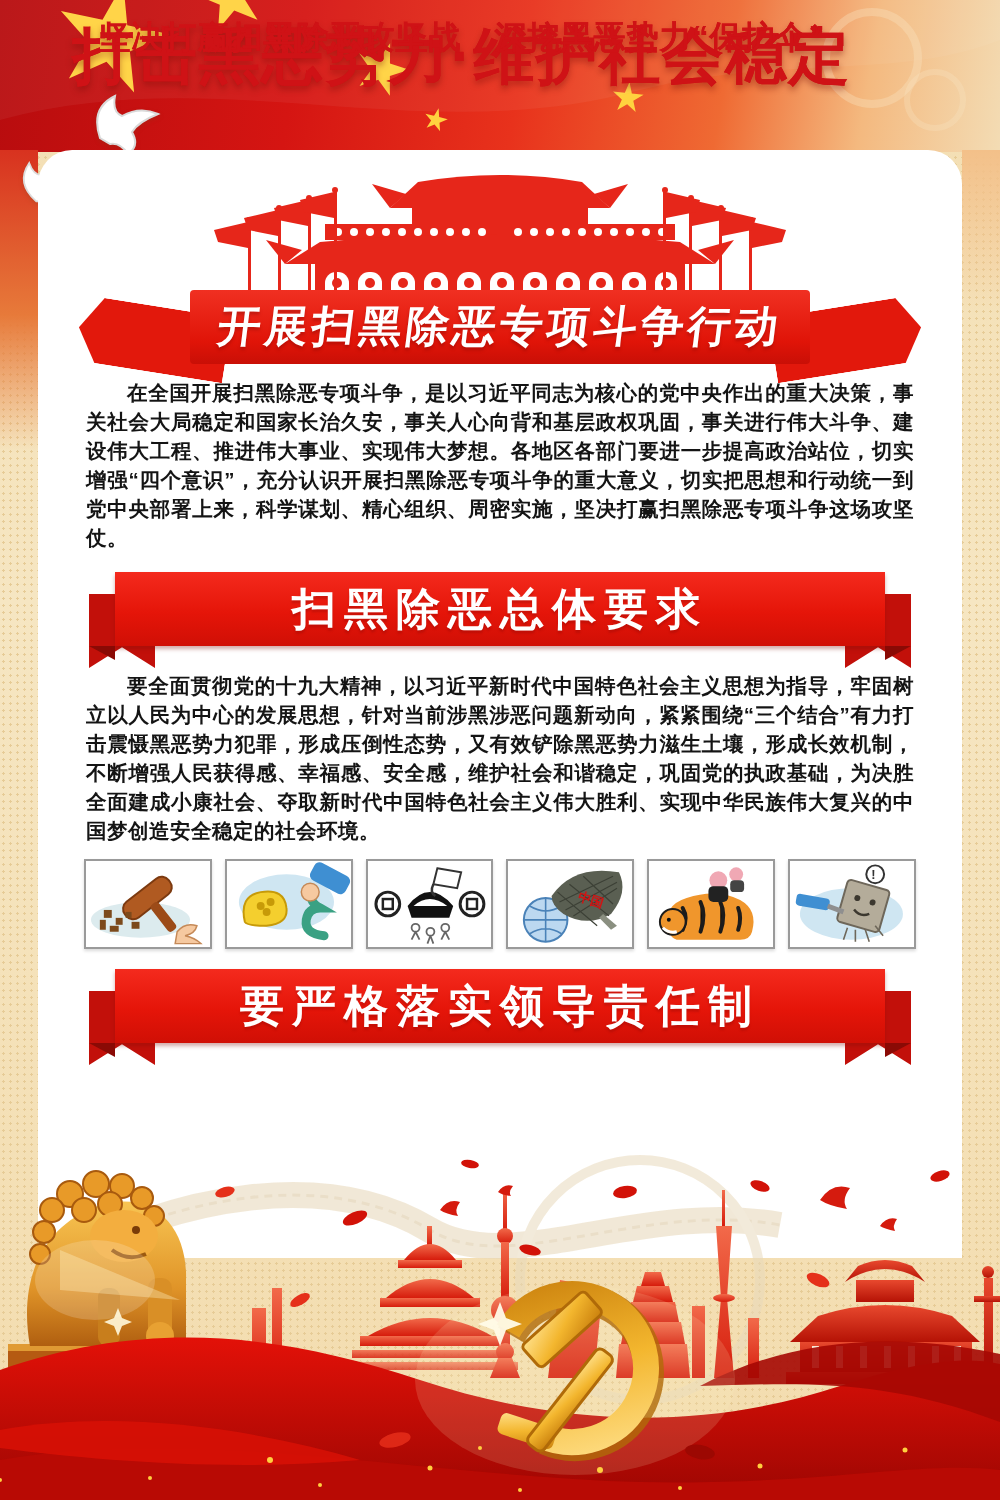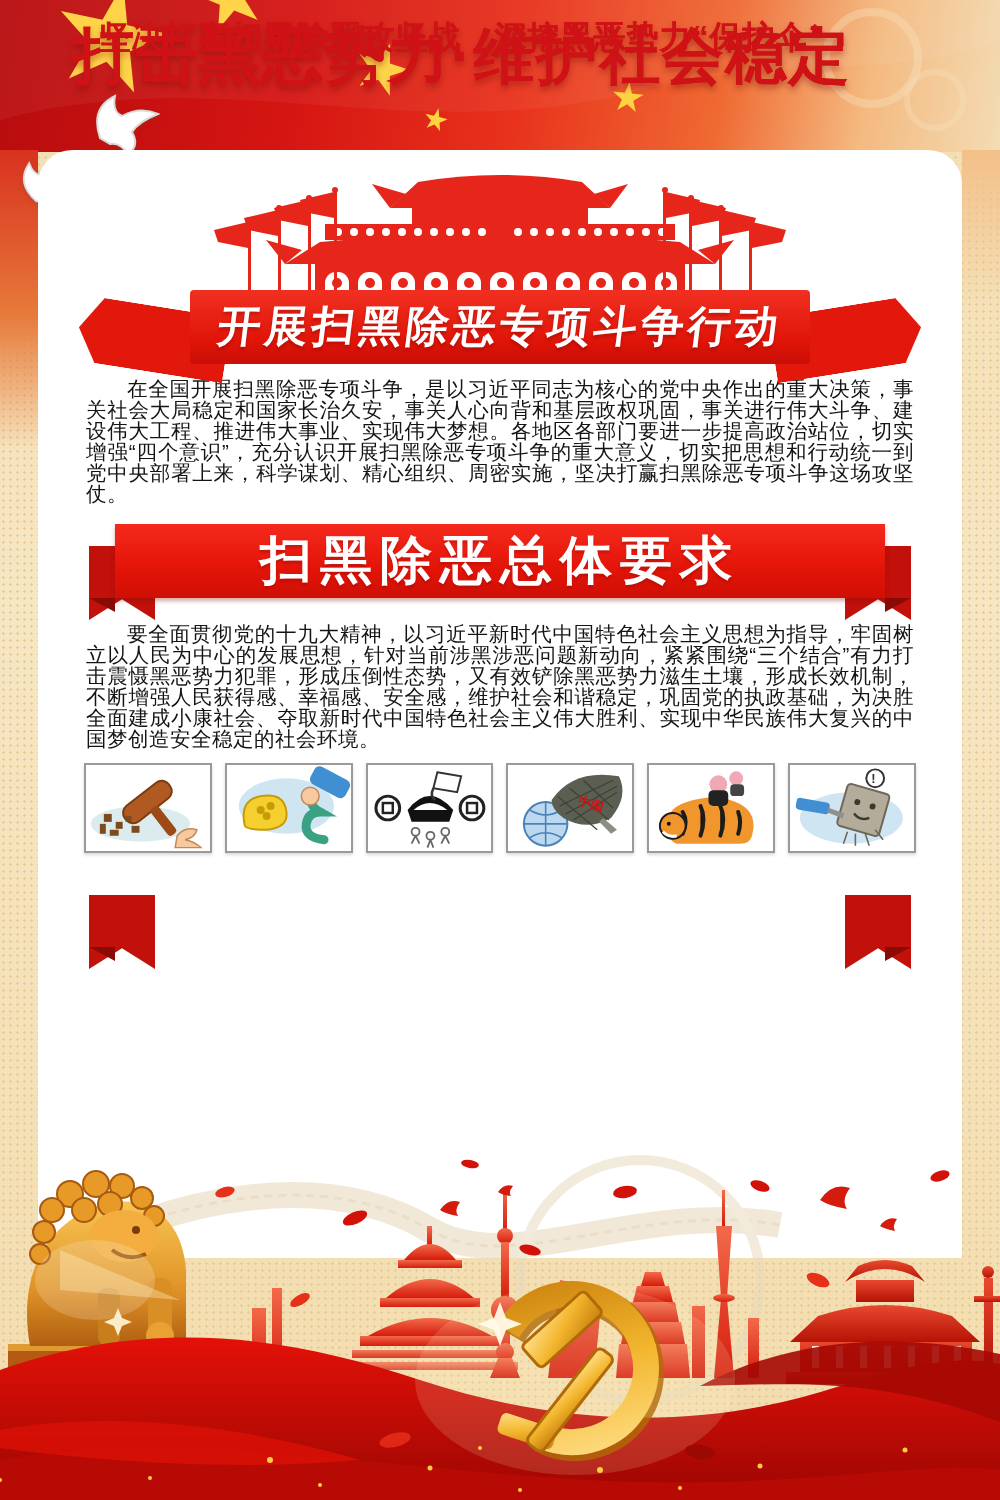--- a/index.html
+++ b/index.html
@@ -34,32 +34,32 @@
   .gate-ribbon .bar{position:absolute;left:0;top:0;width:100%;height:100%;
     background:linear-gradient(180deg,#f03022,#e01408 70%,#c90f06);border-radius:4px;z-index:3;
     display:flex;align-items:center;justify-content:center;}
   .gate-ribbon .flap{position:absolute;top:16px;width:150px;height:66px;background:#e2180c;z-index:1;}
   .gate-ribbon .flap.l{left:-112px;transform:rotate(9deg);
     clip-path:polygon(14% 0,100% 0,100% 100%,14% 100%,0 50%);}
   .gate-ribbon .flap.r{right:-112px;transform:rotate(-9deg) scaleX(-1);
     clip-path:polygon(14% 0,100% 0,100% 100%,14% 100%,0 50%);}
   .gate-ribbon .txt{font-size:43px;font-weight:900;color:#fff;letter-spacing:4px;
     transform:skewX(-7deg);white-space:nowrap;text-shadow:0 3px 3px rgba(120,10,5,.35);}
-  .para{margin:0 48px;color:#141414;font-size:20.5px;line-height:21px;font-weight:400;
+  .para{margin:0 48px;color:#141414;font-size:20.5px;line-height:29px;font-weight:700;
     text-align:justify;text-indent:2em;letter-spacing:.5px;}
   .p1{margin-top:6px;}
   .p2{margin-top:3px;}
   .p3{margin:14px 40px 0;}
   
   .ribbon{position:relative;margin:20px auto 0;width:770px;height:96px;}
   .ribbon .bar{position:absolute;left:0;top:0;width:770px;height:74px;z-index:3;
     background:linear-gradient(180deg,#f42a1d 0%,#e51509 55%,#d00f05 100%);
     display:flex;align-items:center;justify-content:center;
     box-shadow:0 3px 4px rgba(130,15,8,.35);}
-  .ribbon .bar span{font-size:52px;font-weight:900;color:#fff;letter-spacing:8px;white-space:nowrap;
+  .ribbon .bar span{font-size:44px;font-weight:900;color:#fff;letter-spacing:8px;white-space:nowrap;
     text-shadow:0 3px 2px rgba(140,10,5,.3);}
   .ribbon .tail{position:absolute;top:22px;width:66px;height:74px;background:#c2100a;z-index:1;
     clip-path:polygon(0 0,100% 0,100% 100%,50% 72%,0 100%);}
   .ribbon .tail.l{left:-26px;}
   .ribbon .tail.r{right:-26px;}
   .ribbon .fold{position:absolute;top:74px;width:26px;height:14px;background:#8a0a05;z-index:2;}
   .ribbon .fold.l{left:-26px;clip-path:polygon(0 0,100% 0,100% 100%);}
   .ribbon .fold.r{right:-26px;clip-path:polygon(0 0,100% 0,0 100%);}
   
   .strip{display:flex;gap:13px;margin:14px 46px 0;}
@@ -333,20 +333,23 @@
           <text x="82" y="17" font-size="13" font-weight="bold" fill="#333">!</text>
         </svg>
       </div>
     </div>
 
     <div class="ribbon">
       <div class="tail l"></div>
       <div class="tail r"></div>
       <div class="fold l"></div>
       <div class="fold r"></div>
+      <div class="bar">
+          <span>要严格落实领导责任制</span>
+        </div>
     </div>
 
   </div>
 
   <svg class="scenery" viewBox="0 0 1000 370">
     <defs>
       <linearGradient id="redL" x1="0" y1="0" x2="0" y2="1">
         <stop offset="0" stop-color="#f26a4a"></stop>
           <stop offset="1" stop-color="#d61c0c"></stop>
       </linearGradient>

